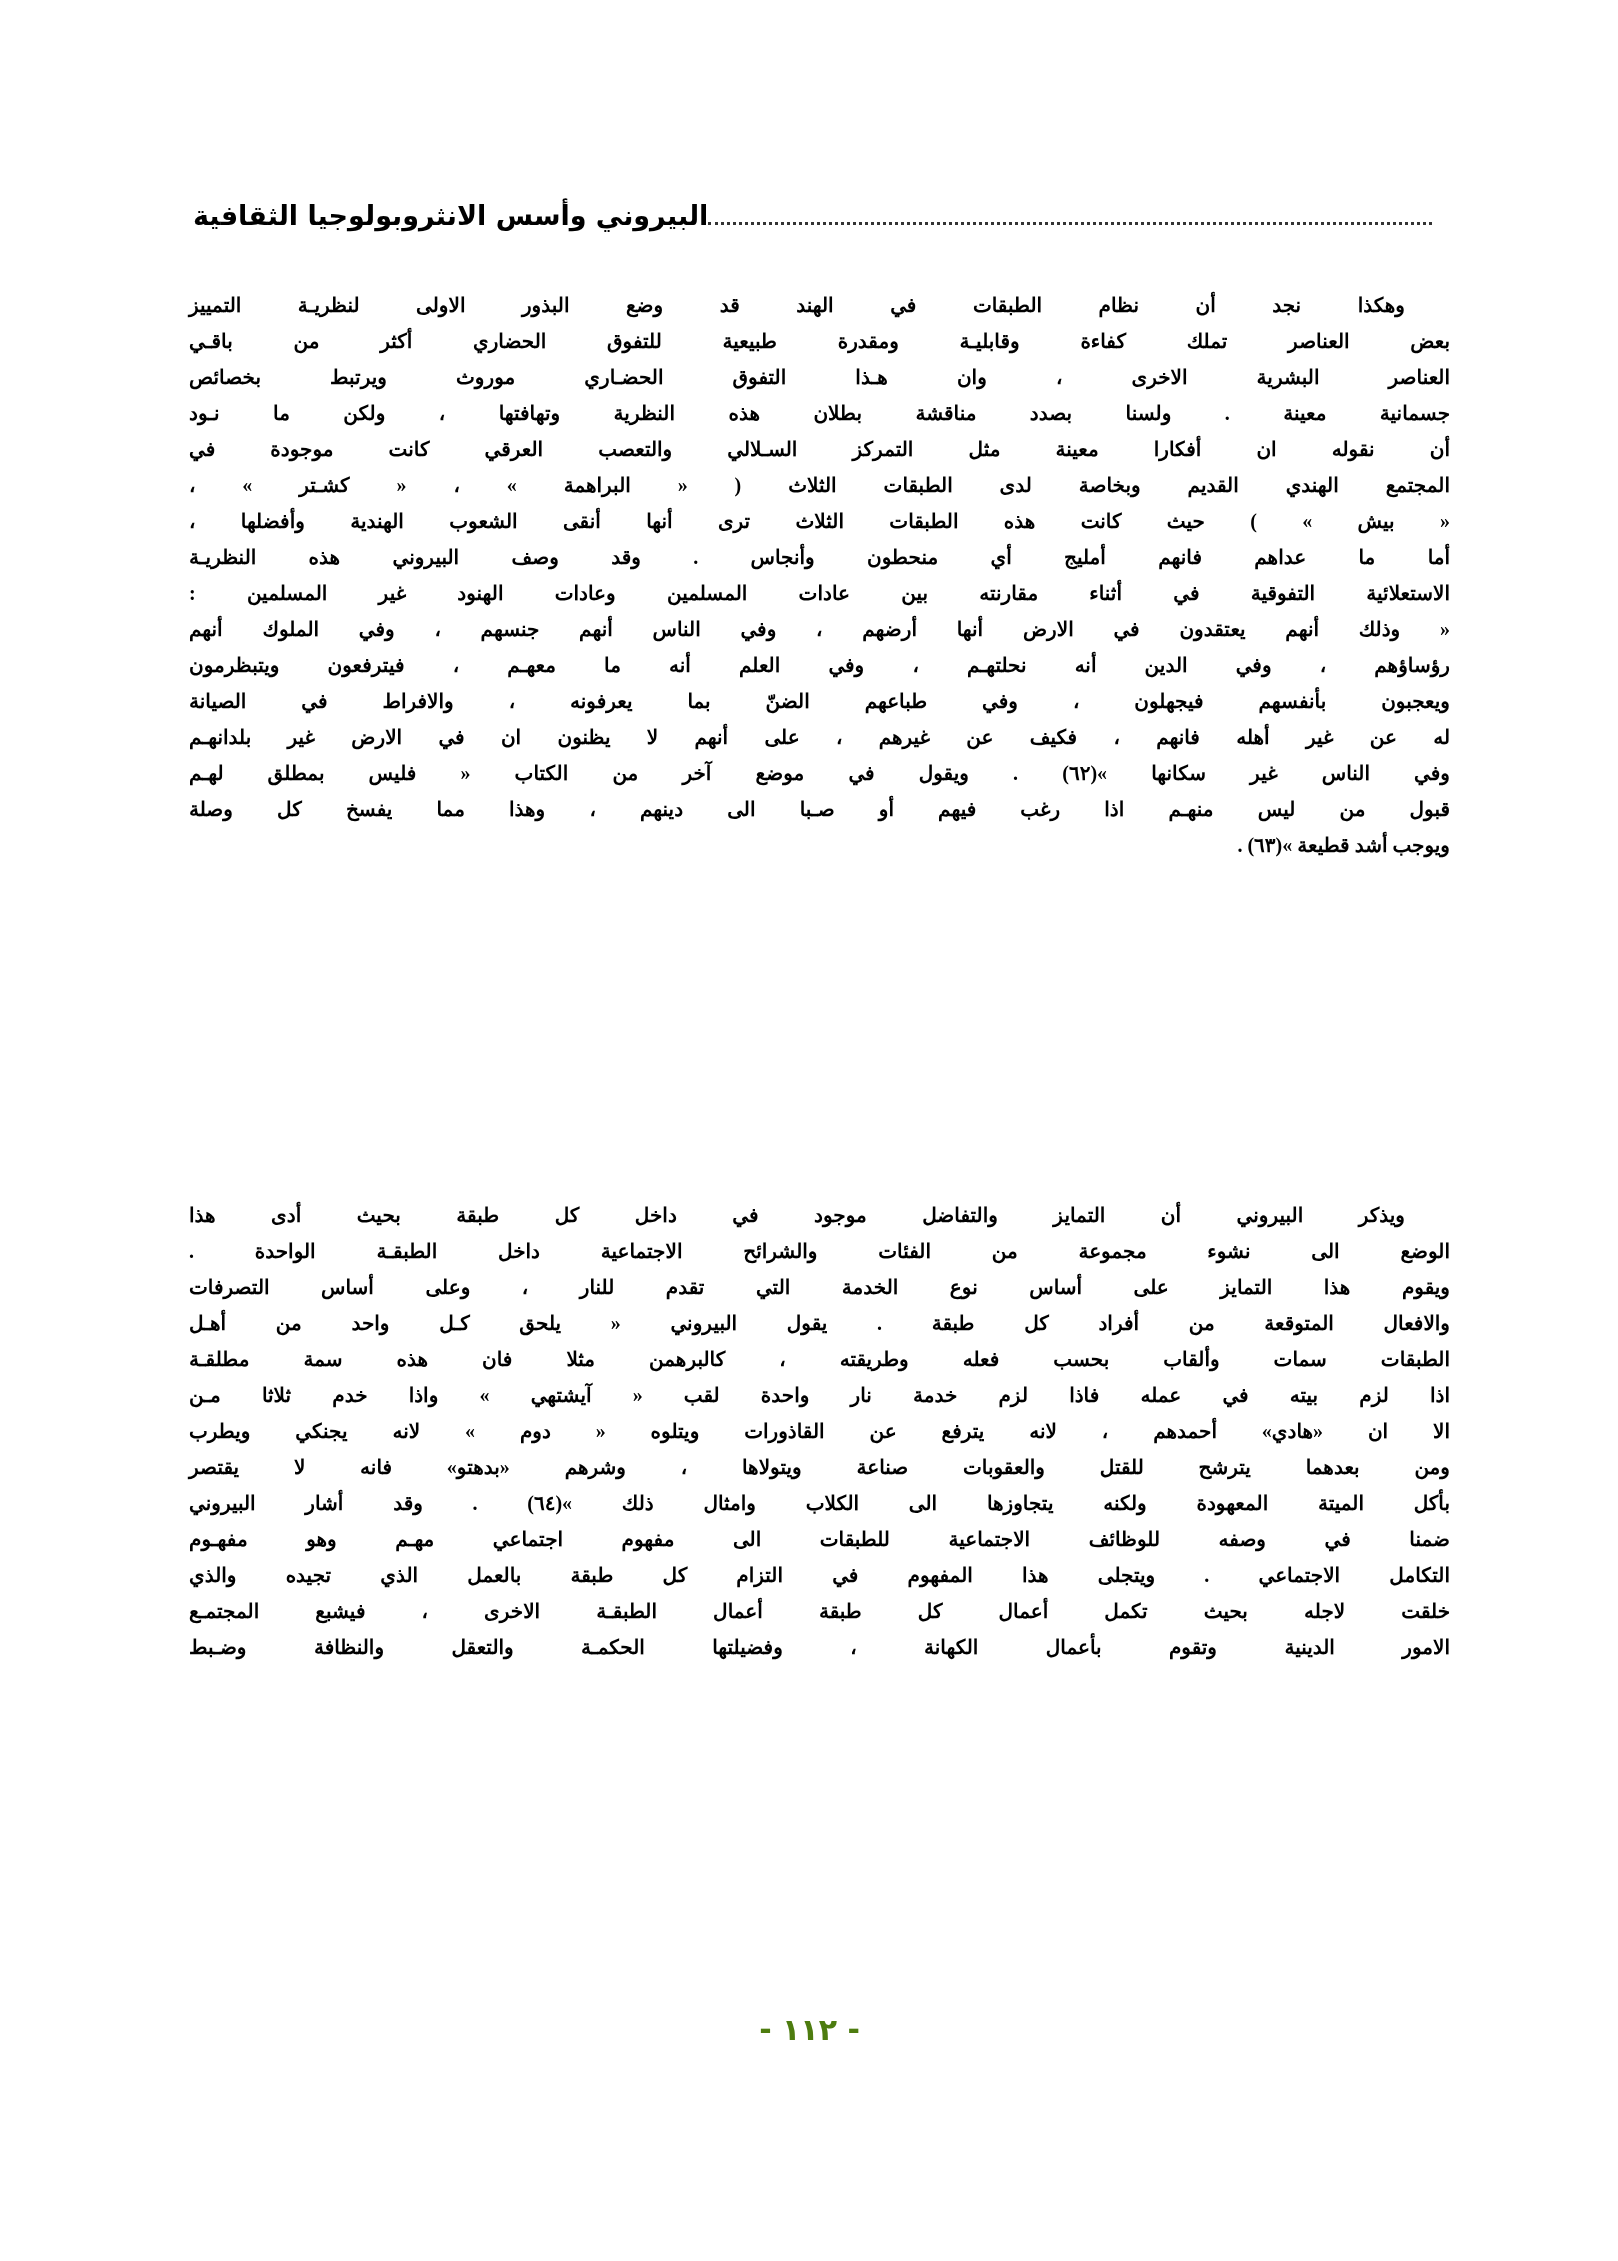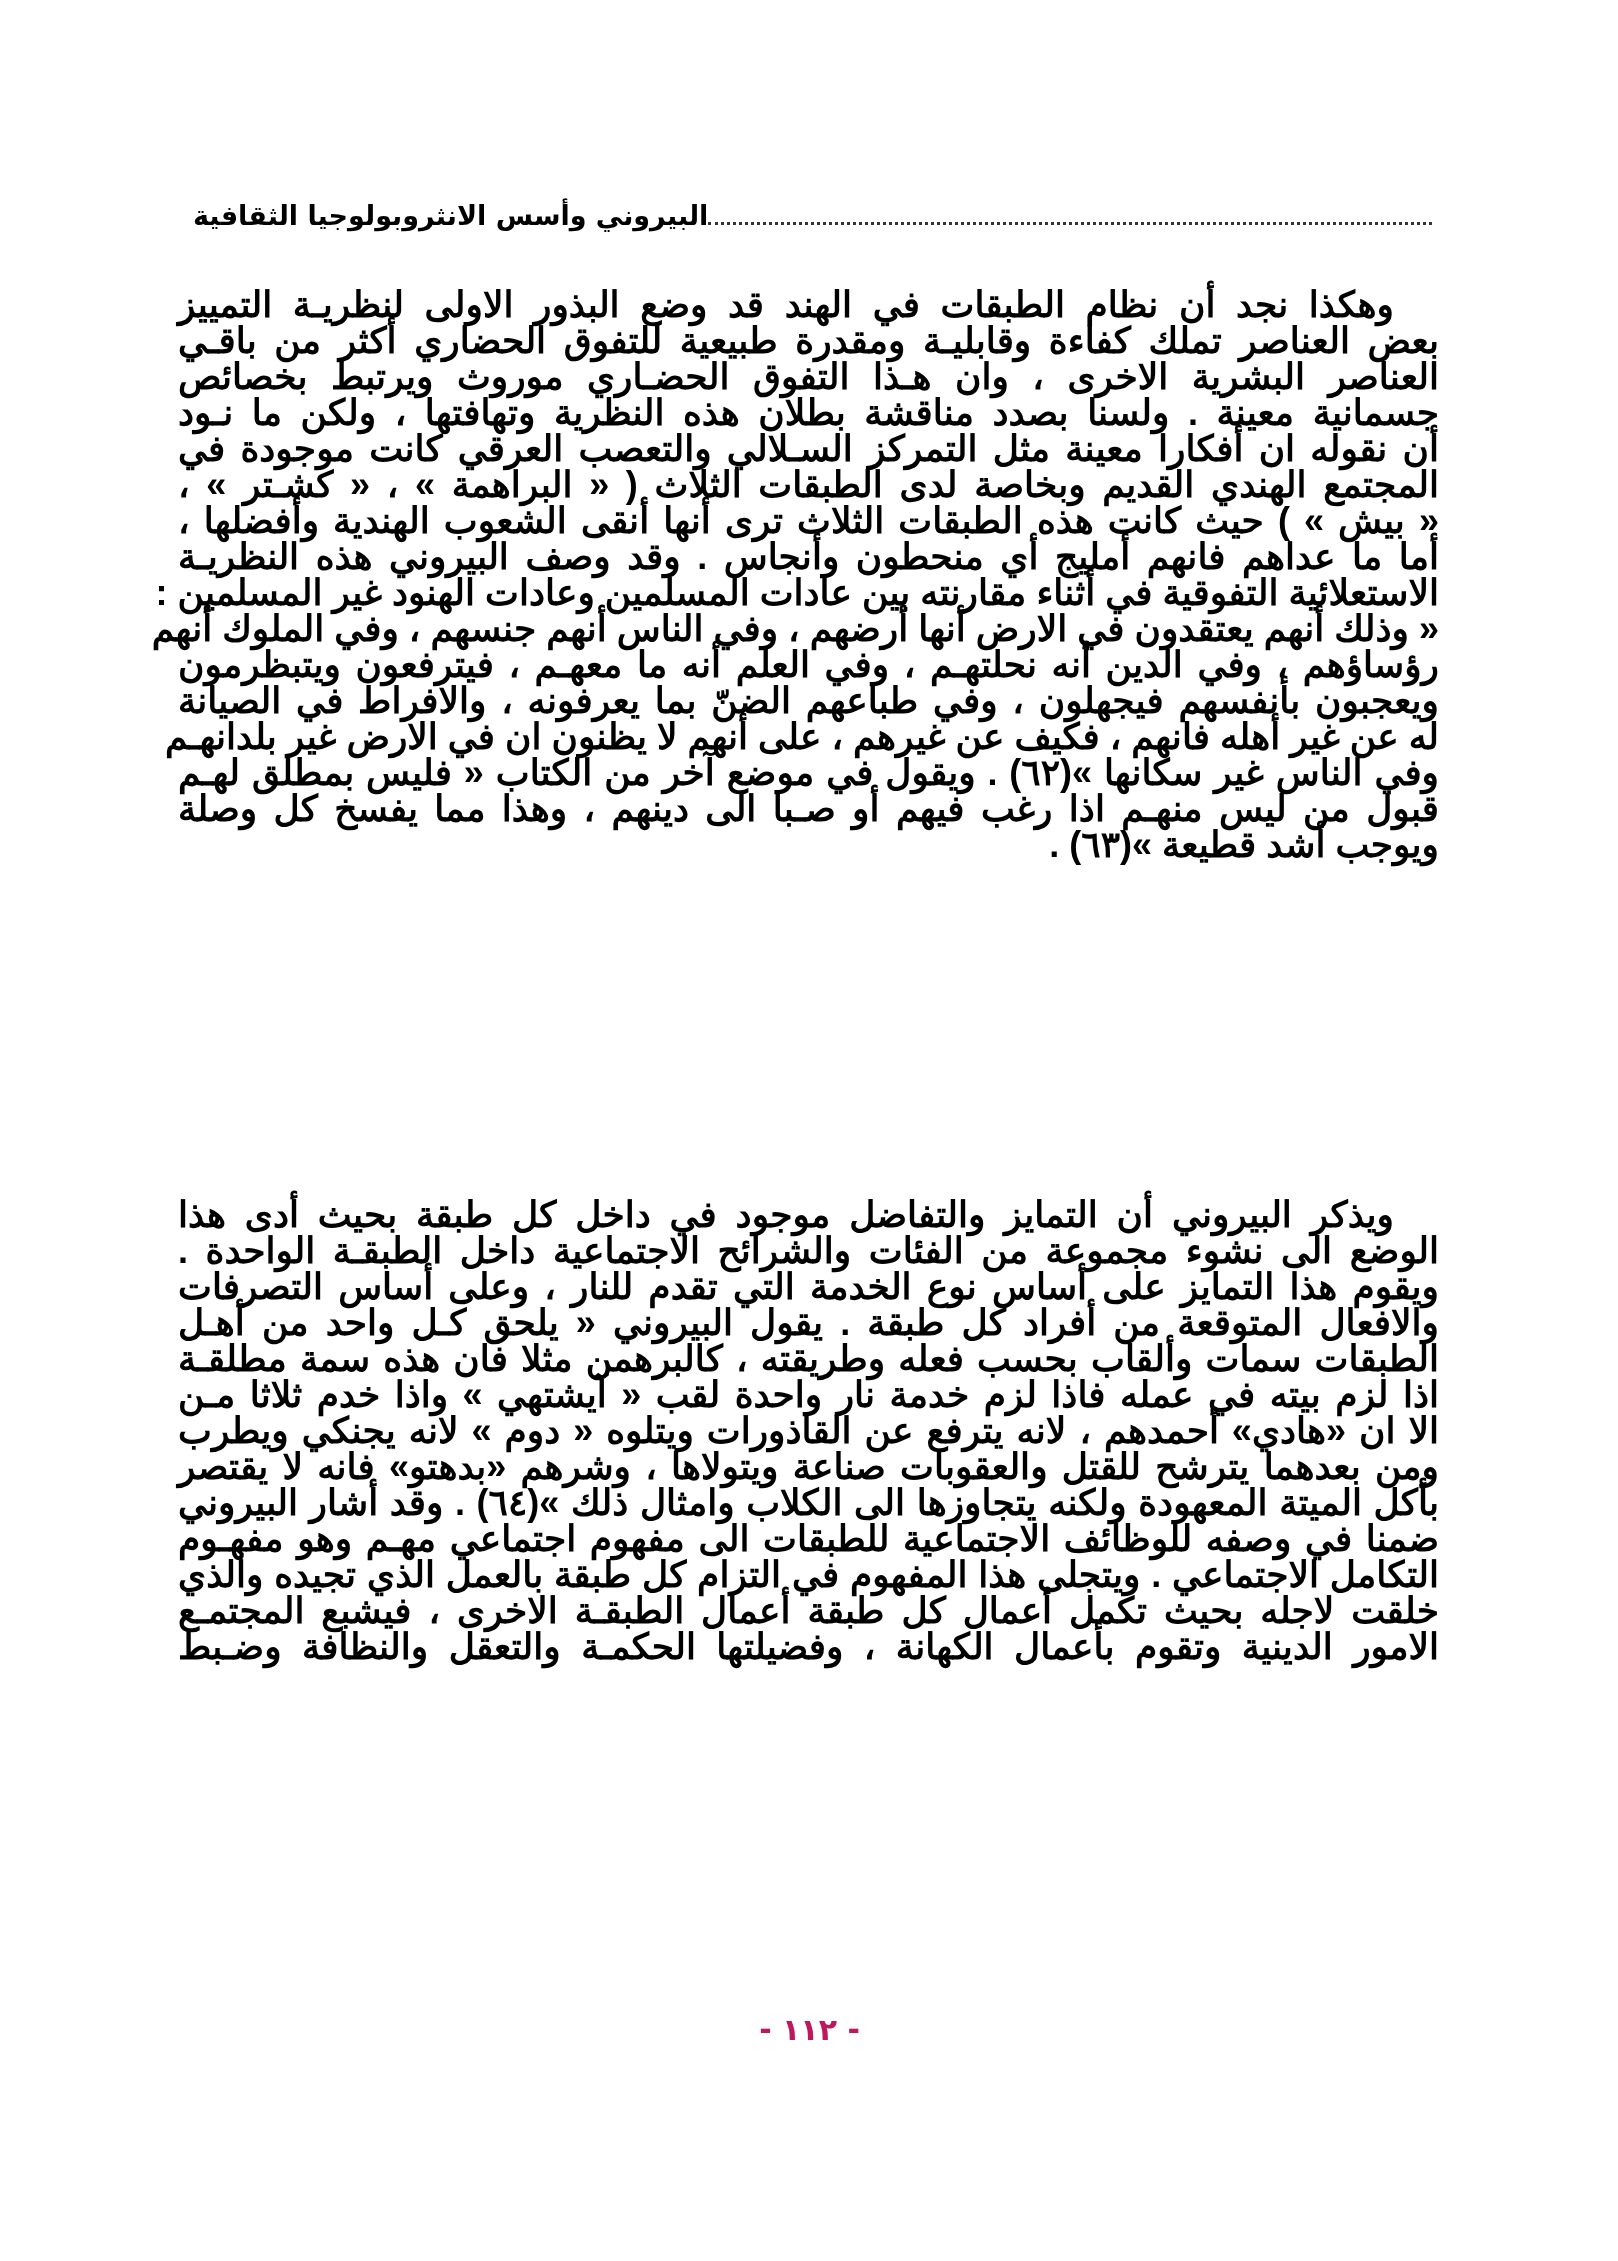--- a/index.html
+++ b/index.html
@@ -4,30 +4,30 @@
 <style>
   html, body { margin: 0; padding: 0; background: #ffffff; }
   body { width: 1619px; height: 2261px; position: relative; overflow: hidden;
          font-family: "DejaVu Sans", sans-serif; color: #111; }
   .page { position: absolute; left: 0; top: 0; width: 1619px; height: 1811px; background: #fff; }
   .header { position: absolute; left: 193px; top: 193px; width: 1253px; height: 45px;
             display: flex; flex-direction: row-reverse; align-items: center; direction: rtl; }
   .header-title { font-family: "DejaVu Sans", sans-serif; font-weight: bold; font-size: 27px;
                   white-space: nowrap; color: #000; }
   .header-rule { flex: 1; border-bottom: 3px dotted #333; margin-right: 13.6px; height: 0; margin-top: 16.6px; }
-  .body-text { position: absolute; left: 178px; width: 1261px; direction: rtl; text-align: justify;
-               text-align-last: right; font-family: Liberation Sans, sans-serif; font-weight: bold;
-               font-size: 36px; line-height: 36px; color: #000; }
+  .body-text { position: absolute; left: 189px; width: 1261px; direction: rtl; text-align: justify;
+               text-align-last: right; font-family: Liberation Serif, serif; font-weight: bold;
+               font-size: 20px; line-height: 36px; color: #000; }
   .para1 { top: 287px; }
   .para2 { top: 1197px; }
   .line { display: block; white-space: nowrap; text-align: justify; text-align-last: justify; }
   .line.indent { padding-right: 45px; }
   .line.last { text-align-last: right; }
   .page-number { position: absolute; top: 2012px; left: 0; width: 100%; text-align: center;
-                 font-family: "DejaVu Sans", sans-serif; font-weight: bold; font-size: 30px; color: #be185d;
+                 font-family: "DejaVu Sans", sans-serif; font-weight: bold; font-size: 30px; color: #4d7c0f;
                  direction: rtl; }
 </style>
 </head>
 <body>
 
 <div class="page">
 
   <div class="header">
     <span class="header-title">البيروني وأسس الانثروبولوجيا الثقافية</span>
     <span class="header-rule"></span>

